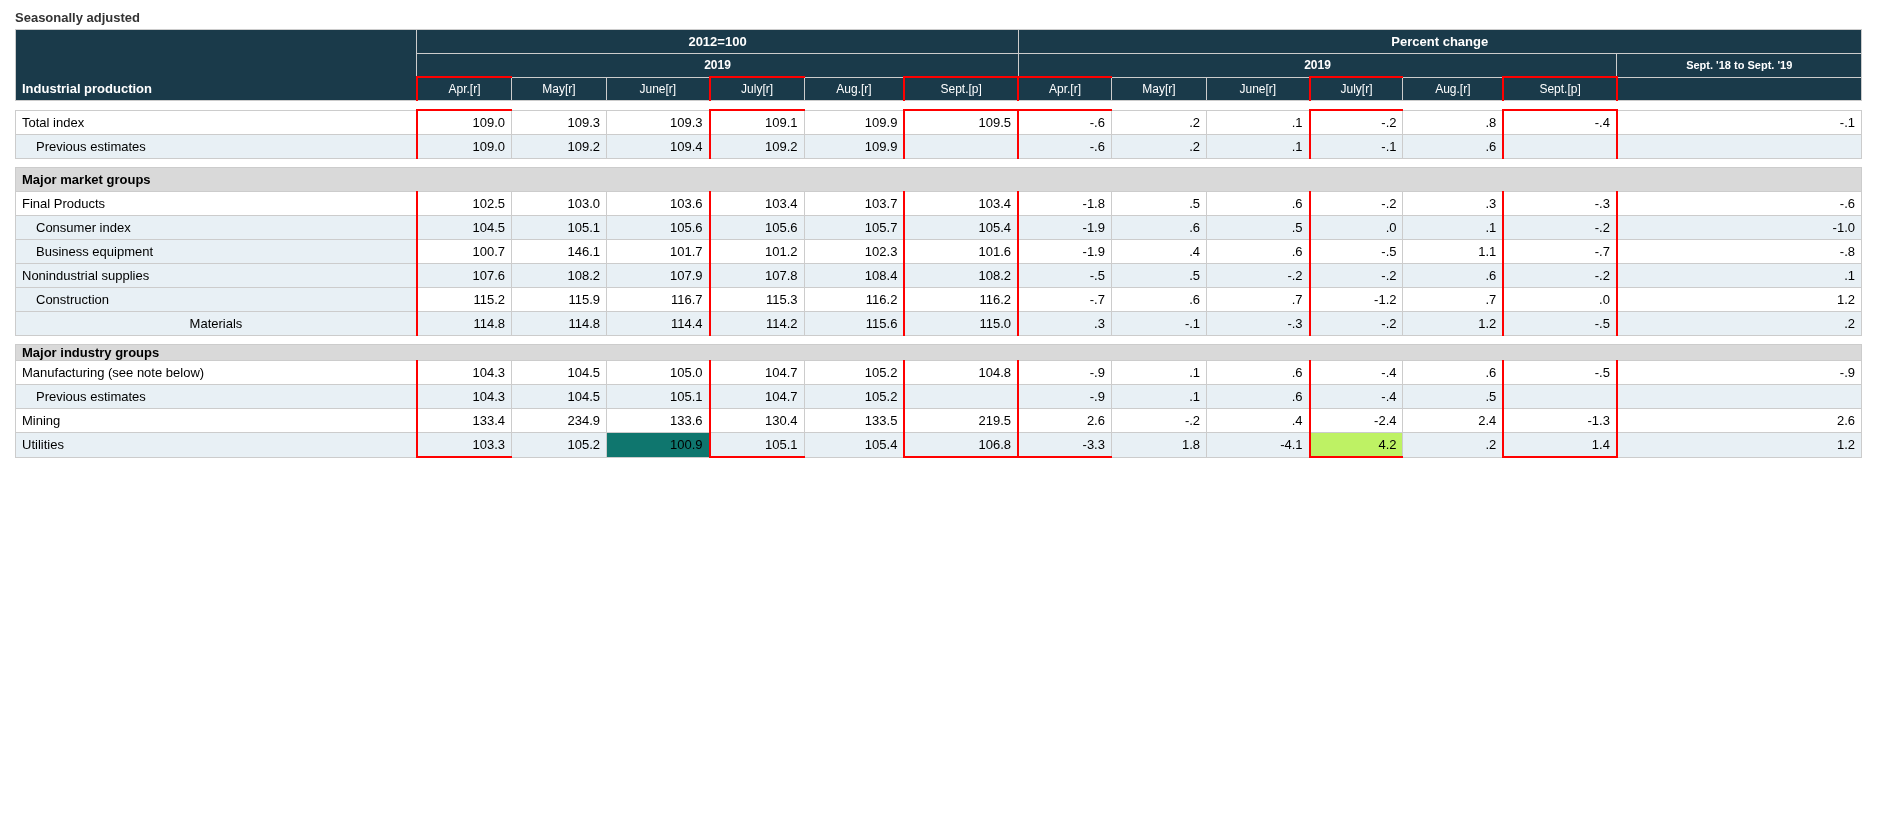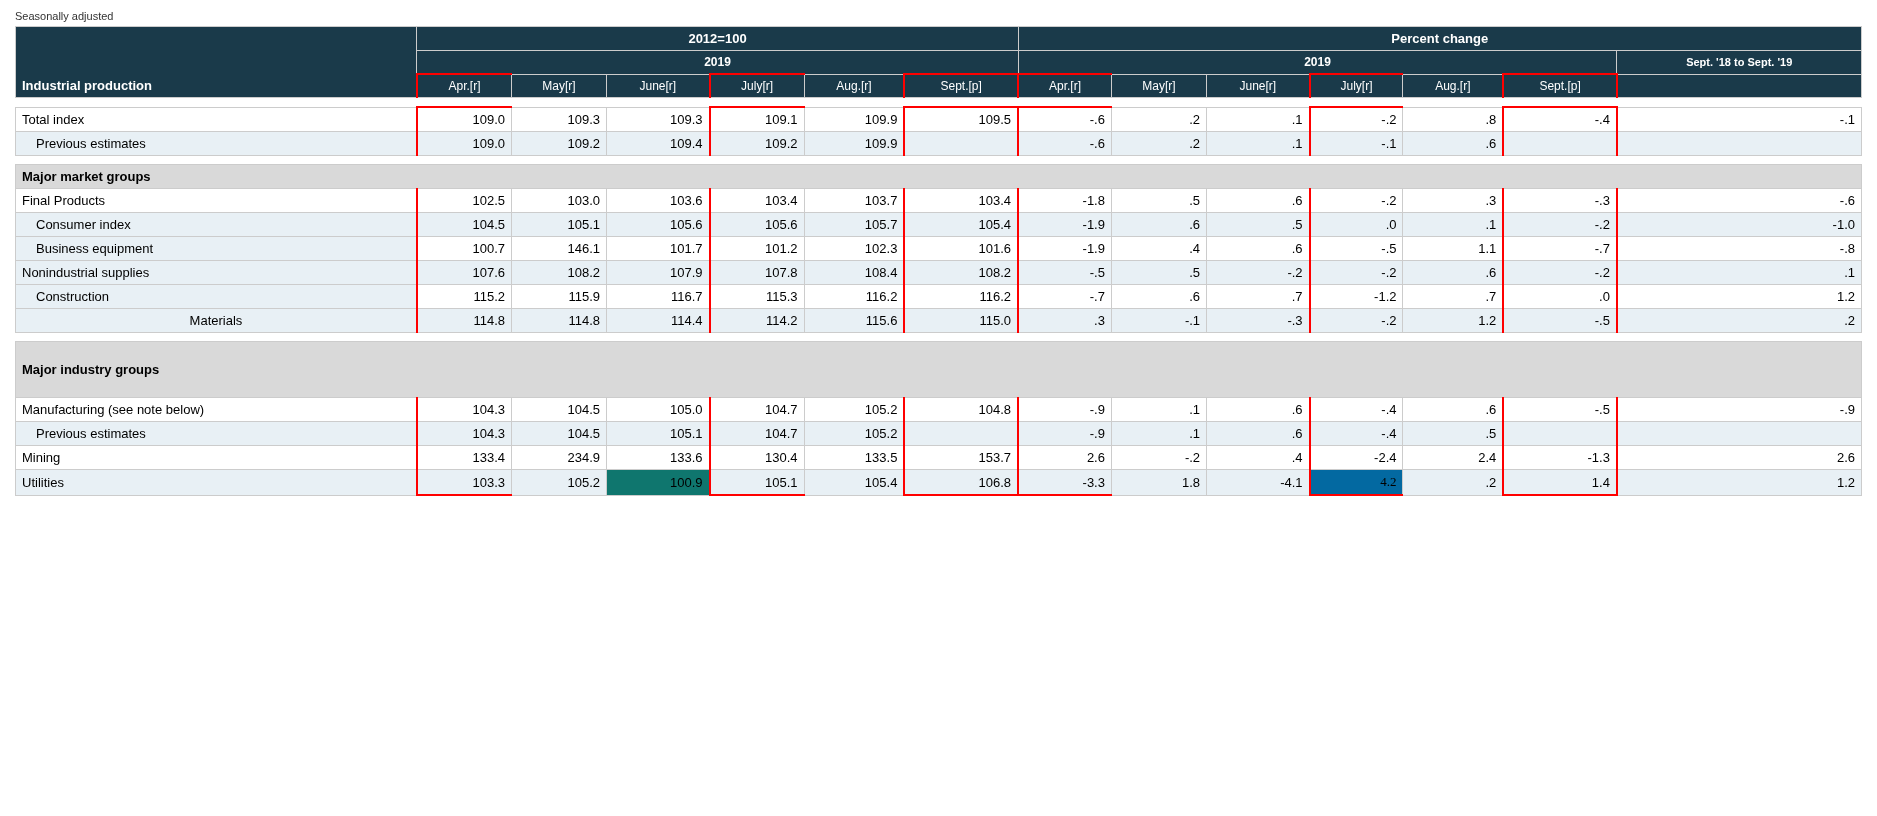--- a/index.html
+++ b/index.html
@@ -3,23 +3,24 @@
   <meta charset="utf-8">
   <style>
     * { box-sizing: border-box; margin: 0; padding: 0; }
     body {
       font-family: Arial, sans-serif;
       font-size: 13px;
       background: #fff;
       padding: 10px 15px;
     }
     .seasonally-adjusted {
-      font-size: 11px;
+      font-size: 13px;
       color: #333;
       margin-bottom: 4px;
+      font-weight: bold;
     }
     table {
       border-collapse: collapse;
       width: 100%;
     }
     th, td {
       border: 1px solid #ccc;
       padding: 4px 6px;
       text-align: right;
       white-space: nowrap;
@@ -274,21 +275,21 @@
         <td style="height: 8px; border: none; background: rgb(255, 255, 255);"></td>
         <td style="height: 8px; border: none; background: rgb(255, 255, 255);"></td>
         <td style="height: 8px; border: none; background: rgb(255, 255, 255);"></td>
         <td style="height: 8px; border: none; background: rgb(255, 255, 255);"></td>
         <td style="height: 8px; border: none; background: rgb(255, 255, 255);"></td>
         <td style="height: 8px; border: none; background: rgb(255, 255, 255);"></td>
         <td style="height: 8px; border: none; background: rgb(255, 255, 255);"></td>
         <td style="height: 8px; border: none; background: rgb(255, 255, 255);"></td>
       </tr>
       <tr>
-        <td colspan="14" style="background-color: rgb(217, 217, 217); font-weight: bold; text-align: left; padding: 20px 6px;">Major industry groups</td>
+        <td colspan="14" style="background-color: rgb(217, 217, 217); font-weight: bold; text-align: left; padding: 0 6px;">Major industry groups</td>
       </tr>
       <tr>
         <td style="text-align: left; background-color: rgb(255, 255, 255);">Manufacturing (see note below)</td>
         <td style="background-color: rgb(255, 255, 255); border-left: 2.5px solid red;">104.3</td>
         <td style="background-color: rgb(255, 255, 255);">104.5</td>
         <td style="background-color: rgb(255, 255, 255);">105.0</td>
         <td style="background-color: rgb(255, 255, 255); border-left: 2.5px solid red;">104.7</td>
         <td style="background-color: rgb(255, 255, 255);">105.2</td>
         <td style="background-color: rgb(255, 255, 255); border-left: 2.5px solid red; border-right: 2.5px solid red;">104.8</td>
         <td style="background-color: rgb(255, 255, 255); border-left: 2.5px solid red;">-.9</td>
@@ -315,39 +316,39 @@
         <td style="background-color: rgb(232, 240, 245); border-left: 2.5px solid red; border-right: 2.5px solid red;"></td>
         <td style="background-color: rgb(232, 240, 245);"></td>
       </tr>
       <tr>
         <td style="text-align: left; background-color: rgb(255, 255, 255);">Mining</td>
         <td style="background-color: rgb(255, 255, 255); border-left: 2.5px solid red;">133.4</td>
         <td style="background-color: rgb(255, 255, 255);">234.9</td>
         <td style="background-color: rgb(255, 255, 255);">133.6</td>
         <td style="background-color: rgb(255, 255, 255); border-left: 2.5px solid red;">130.4</td>
         <td style="background-color: rgb(255, 255, 255);">133.5</td>
-        <td style="background-color: rgb(255, 255, 255); border-left: 2.5px solid red; border-right: 2.5px solid red;">153.7</td>
+        <td style="background-color: rgb(255, 255, 255); border-left: 2.5px solid red; border-right: 2.5px solid red;">219.5</td>
         <td style="background-color: rgb(255, 255, 255); border-left: 2.5px solid red;">2.6</td>
         <td style="background-color: rgb(255, 255, 255);">-.2</td>
         <td style="background-color: rgb(255, 255, 255);">.4</td>
         <td style="background-color: rgb(255, 255, 255); border-left: 2.5px solid red;">-2.4</td>
         <td style="background-color: rgb(255, 255, 255);">2.4</td>
         <td style="background-color: rgb(255, 255, 255); border-left: 2.5px solid red; border-right: 2.5px solid red;">-1.3</td>
         <td style="background-color: rgb(255, 255, 255);">2.6</td>
       </tr>
       <tr>
         <td style="text-align: left; background-color: rgb(232, 240, 245);">Utilities</td>
         <td style="background-color: rgb(232, 240, 245); border-left: 2.5px solid red; border-bottom: 2.5px solid red;">103.3</td>
         <td style="background-color: rgb(232, 240, 245);">105.2</td>
         <td style="background-color: #0f766e;">100.9</td>
         <td style="background-color: rgb(232, 240, 245); border-left: 2.5px solid red; border-bottom: 2.5px solid red;">105.1</td>
         <td style="background-color: rgb(232, 240, 245);">105.4</td>
         <td style="background-color: rgb(232, 240, 245); border-left: 2.5px solid red; border-right: 2.5px solid red; border-bottom: 2.5px solid red;">106.8</td>
         <td style="background-color: rgb(232, 240, 245); border-left: 2.5px solid red; border-bottom: 2.5px solid red; margin-left: 20px;">-3.3</td>
         <td style="background-color: rgb(232, 240, 245);">1.8</td>
         <td style="background-color: rgb(232, 240, 245);">-4.1</td>
-        <td style="background-color: #0369a1; border-left: 2.5px solid red; border-bottom: 2.5px solid red; font-family: Liberation Serif, serif;">4.2</td>
+        <td style="background-color: #bef264; border-left: 2.5px solid red; border-bottom: 2.5px solid red;">4.2</td>
         <td style="background-color: rgb(232, 240, 245);">.2</td>
         <td style="background-color: rgb(232, 240, 245); border-left: 2.5px solid red; border-right: 2.5px solid red; border-bottom: 2.5px solid red;">1.4</td>
         <td style="background-color: rgb(232, 240, 245);">1.2</td>
       </tr>
     </tbody>
 </table>
 
 </body></html>

